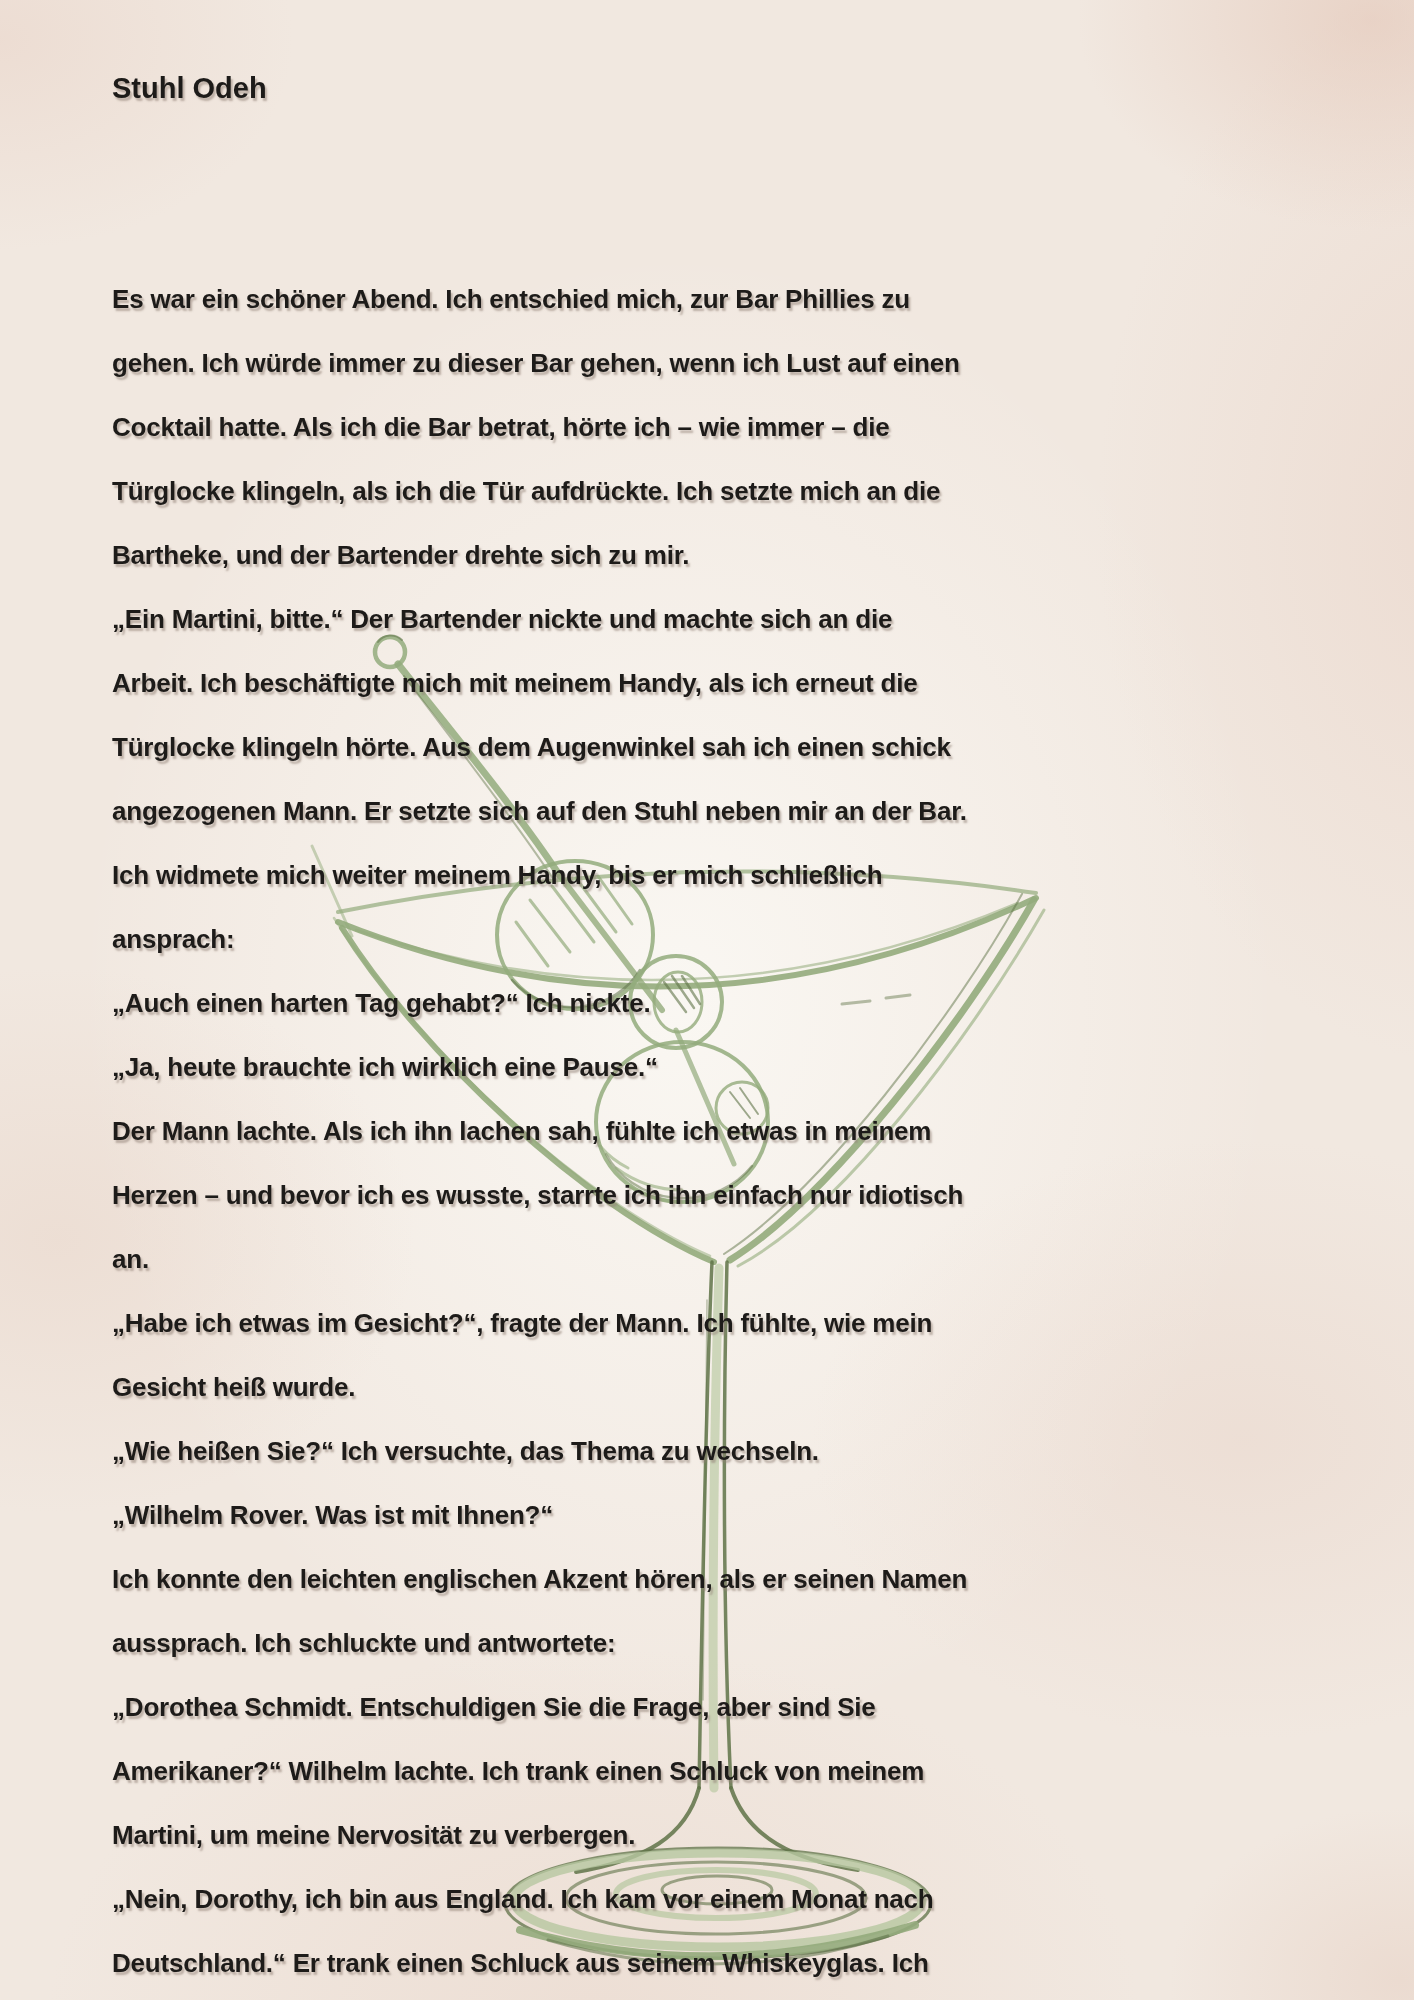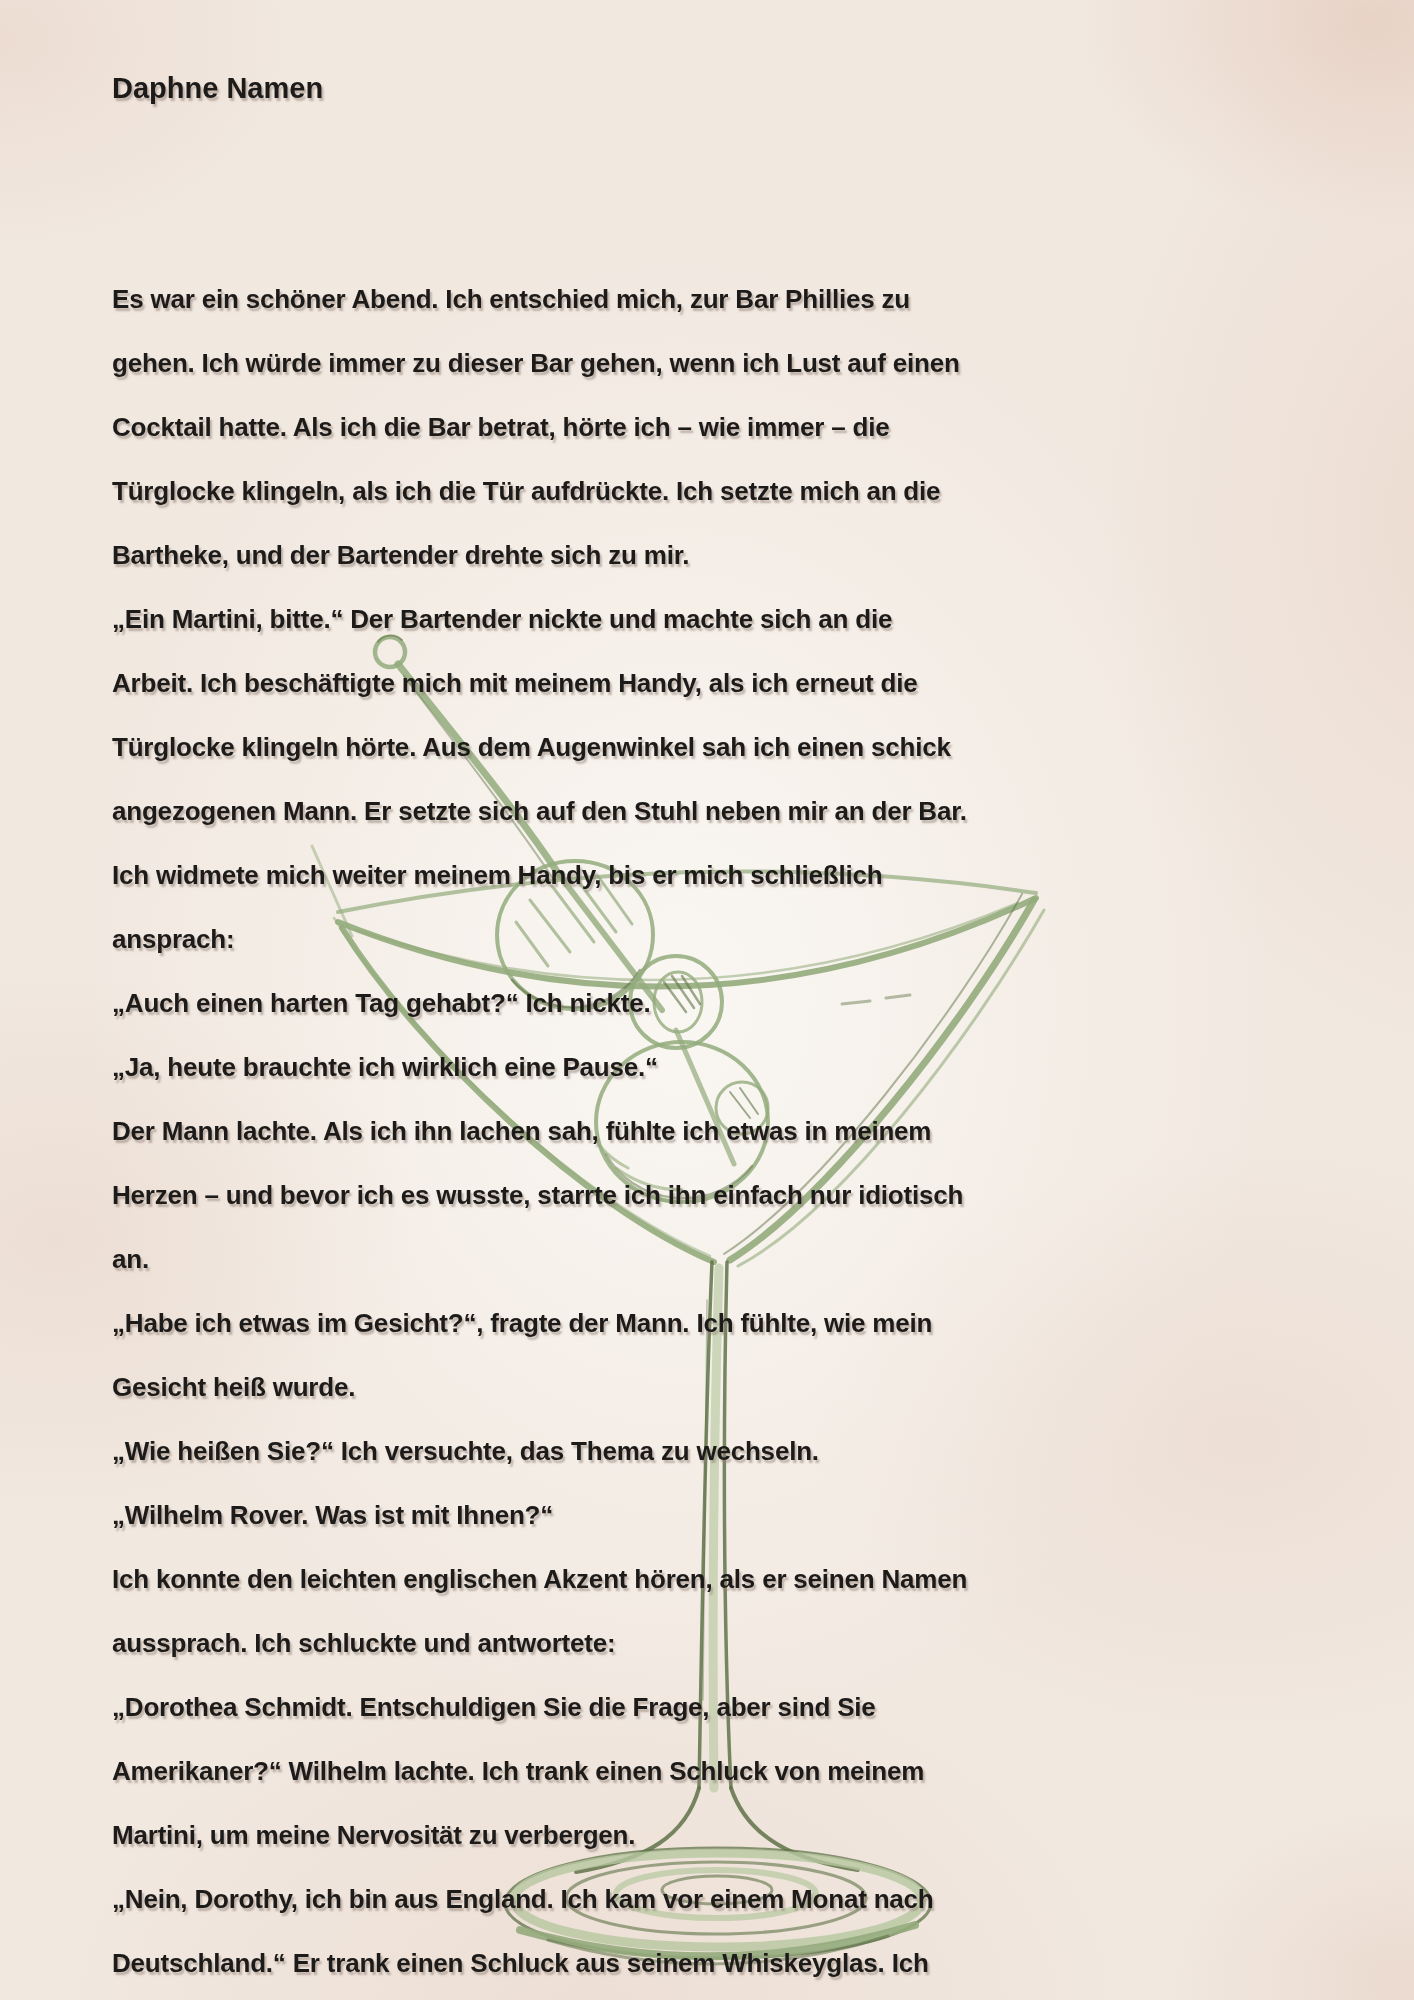--- a/index.html
+++ b/index.html
@@ -92,21 +92,21 @@
       <ellipse class="sd" stroke-width="3" opacity="0.75" cx="718" cy="1903" rx="213" ry="55"></ellipse>
       <ellipse class="sl" stroke-width="9" opacity="0.80" cx="718" cy="1900" rx="204" ry="47"></ellipse>
       <ellipse class="sd" stroke-width="3" opacity="0.60" cx="716" cy="1898" rx="150" ry="36"></ellipse>
       <ellipse class="sl" stroke-width="6" opacity="0.70" cx="716" cy="1894" rx="100" ry="24"></ellipse>
       <ellipse class="sd" stroke-width="3" opacity="0.60" cx="717" cy="1890" rx="55" ry="14"></ellipse>
       <path class="sm" stroke-width="8" opacity="0.90" d="M520,1930 Q718,1985 915,1925"></path>
       <path class="sd" stroke-width="3" opacity="0.55" d="M548,1940 Q718,1990 888,1936"></path>
     </g>
   </svg>
 
-  <h1 class="author">Daphne Namen</h1>
+  <h1 class="author">Stuhl Odeh</h1>
 
   <div class="story">Es war ein schöner Abend. Ich entschied mich, zur Bar Phillies zu
 gehen. Ich würde immer zu dieser Bar gehen, wenn ich Lust auf einen
 Cocktail hatte. Als ich die Bar betrat, hörte ich – wie immer – die
 Türglocke klingeln, als ich die Tür aufdrückte. Ich setzte mich an die
 Bartheke, und der Bartender drehte sich zu mir.
 „Ein Martini, bitte.“ Der Bartender nickte und machte sich an die
 Arbeit. Ich beschäftigte mich mit meinem Handy, als ich erneut die
 Türglocke klingeln hörte. Aus dem Augenwinkel sah ich einen schick
 angezogenen Mann. Er setzte sich auf den Stuhl neben mir an der Bar.

